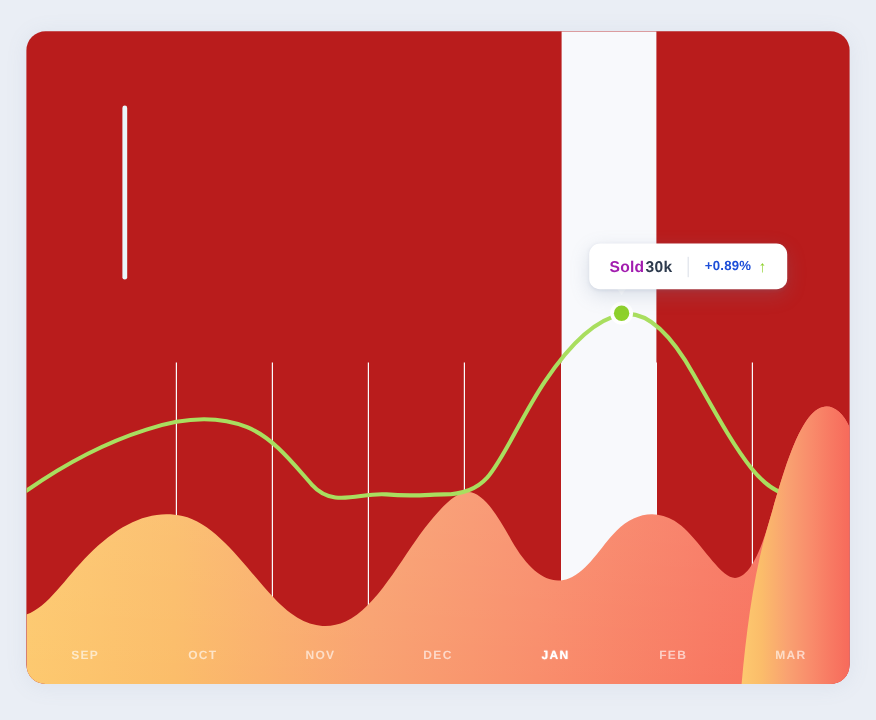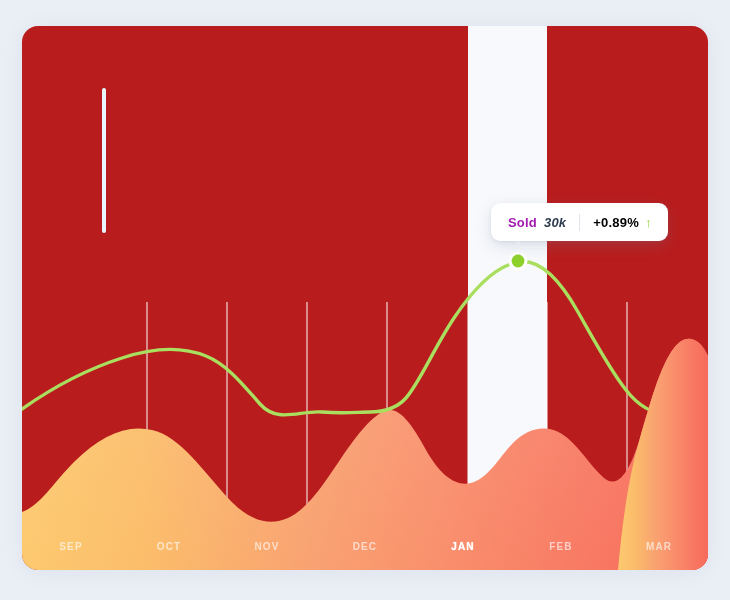--- a/index.html
+++ b/index.html
@@ -89,33 +89,32 @@
     font-size: 13px;
     font-weight: 700;
     color: #a21caf;
     letter-spacing: 0.2px;
   }
   .tt-value {
     font-size: 13px;
     font-weight: 700;
     color: #2e3b4e;
     letter-spacing: 0.2px;
-    margin-left: 7px;
-    font-style: italic;
+    margin-left: 1px;
   }
   .tt-divider {
     width: 1px;
     height: 17px;
     background: #dfe3ea;
     margin: 0 13px;
   }
   .tt-change {
-    font-size: 13px;
-    font-weight: 700;
-    color: #000000;
+    font-size: 11px;
+    font-weight: 700;
+    color: #1d4ed8;
     letter-spacing: 0.2px;
   }
   .tt-arrow {
     margin-left: 6px;
     font-size: 13px;
     line-height: 1;
     color: #8ed12b;
     display: inline-block;
   }
 </style>

